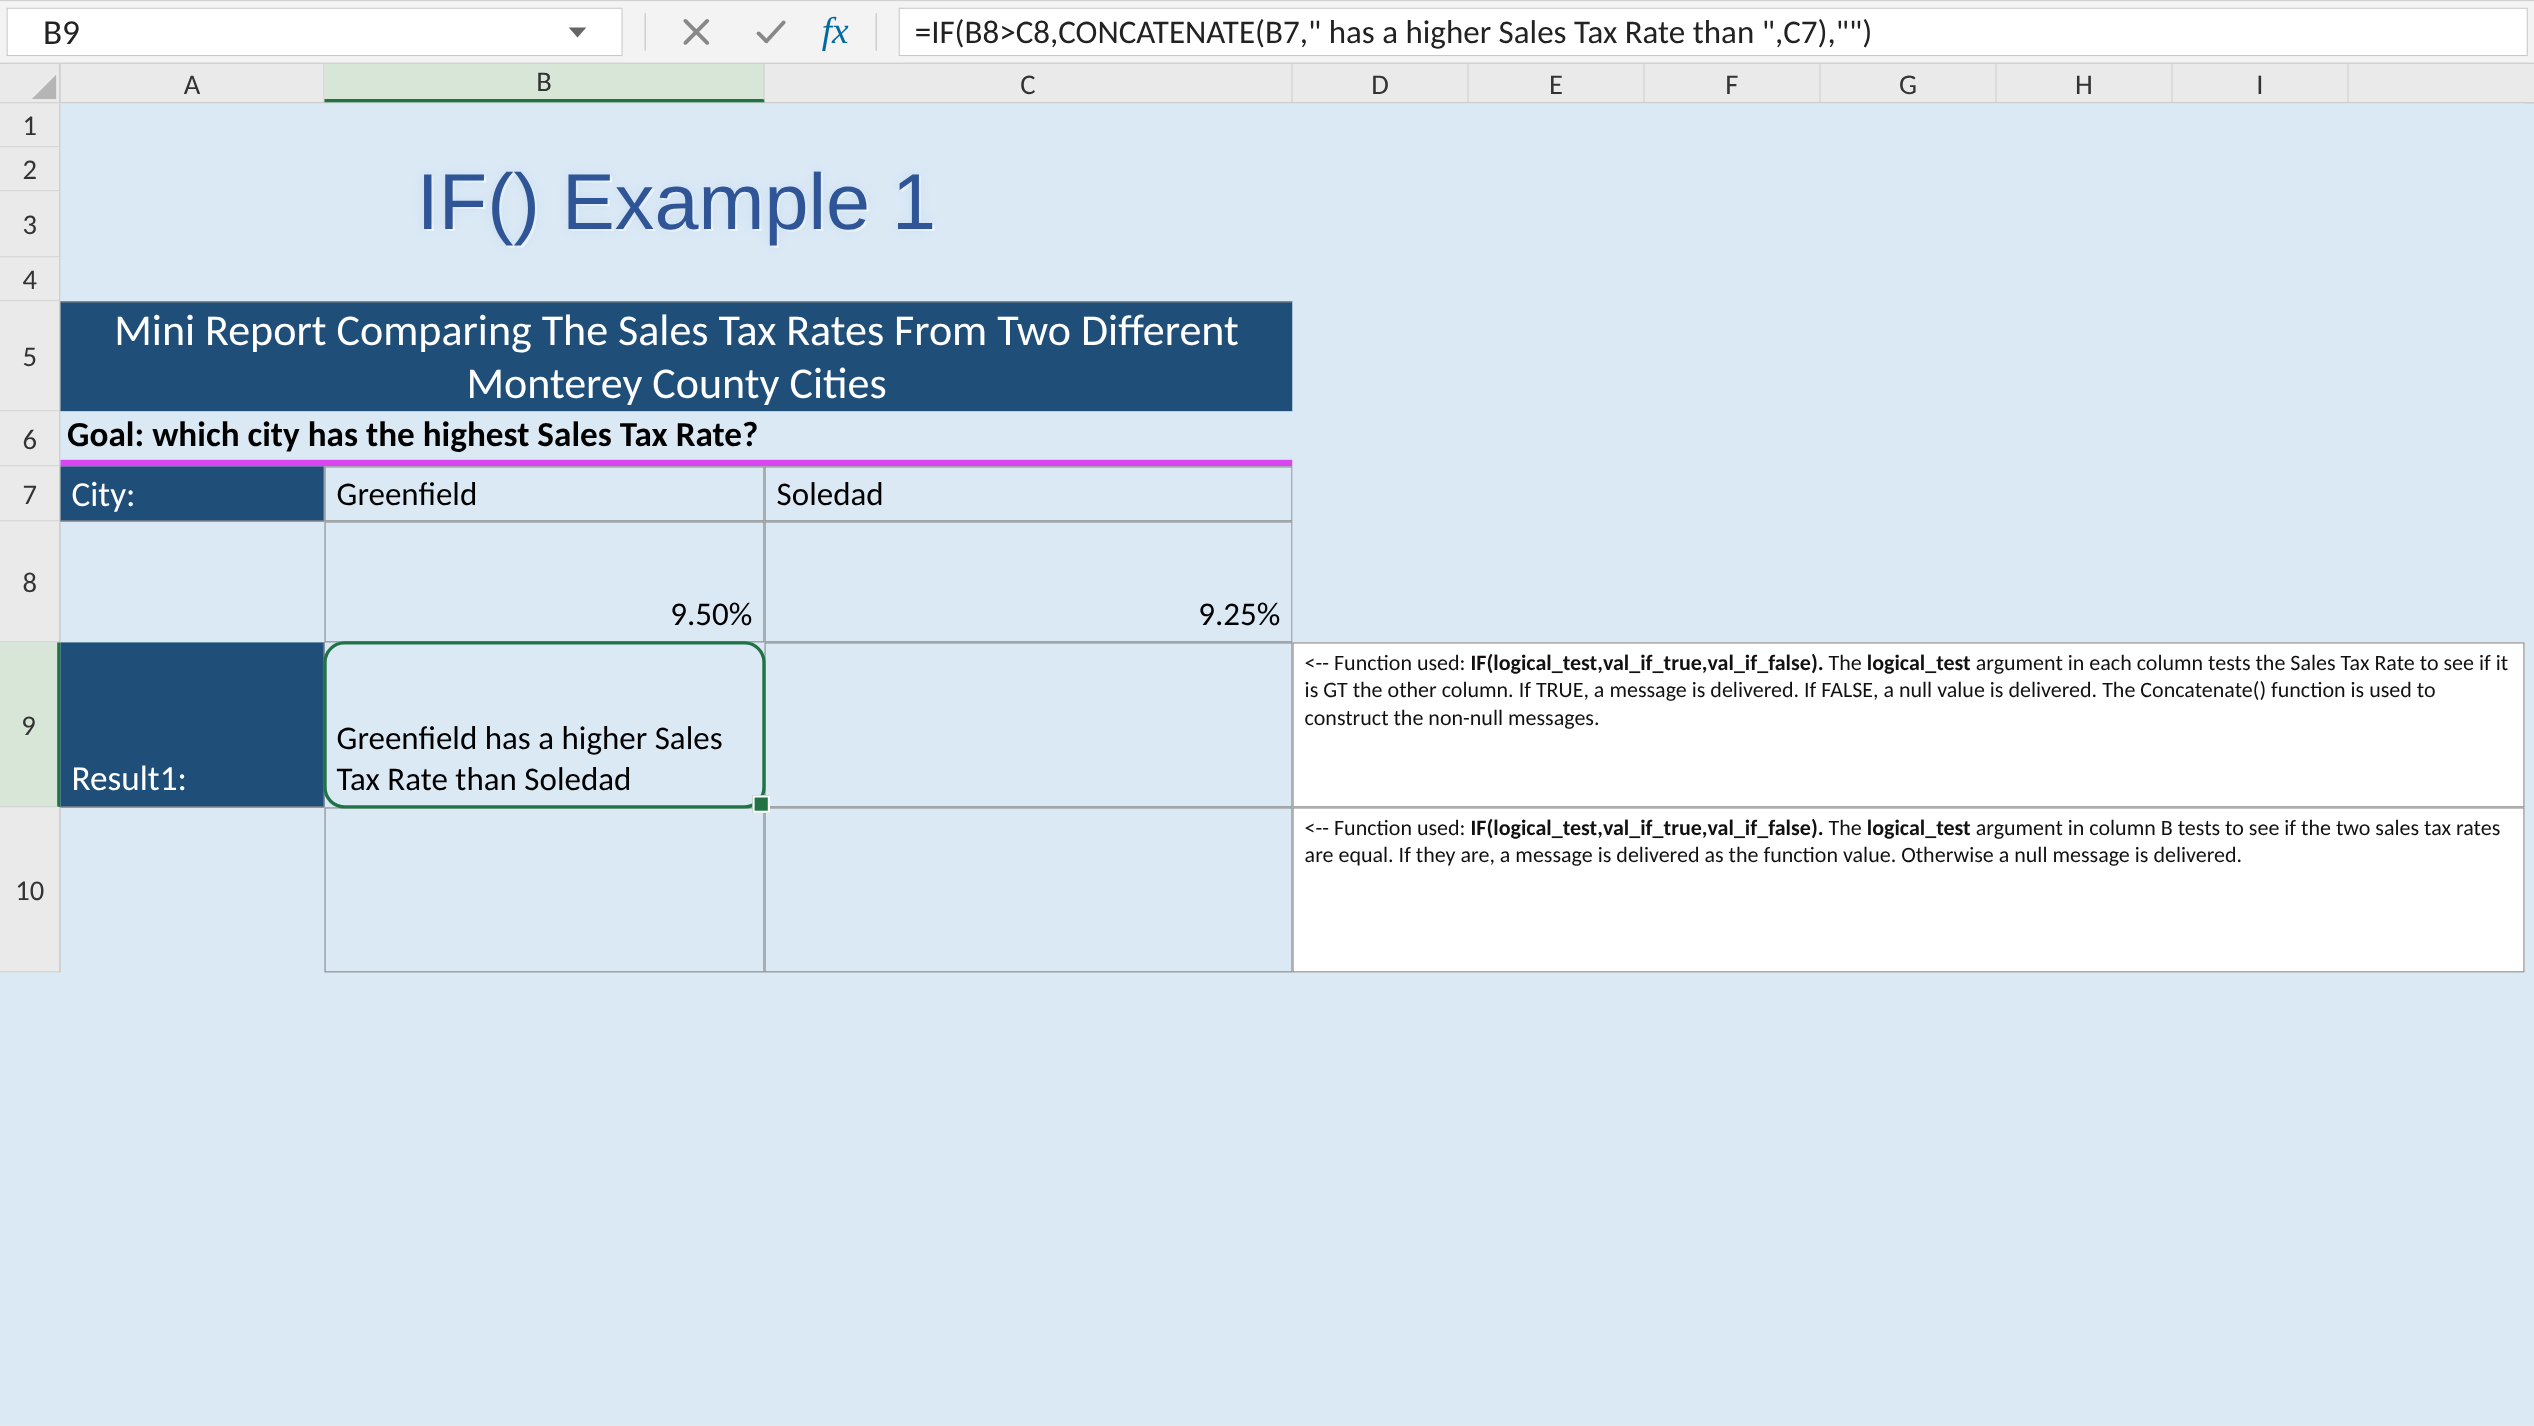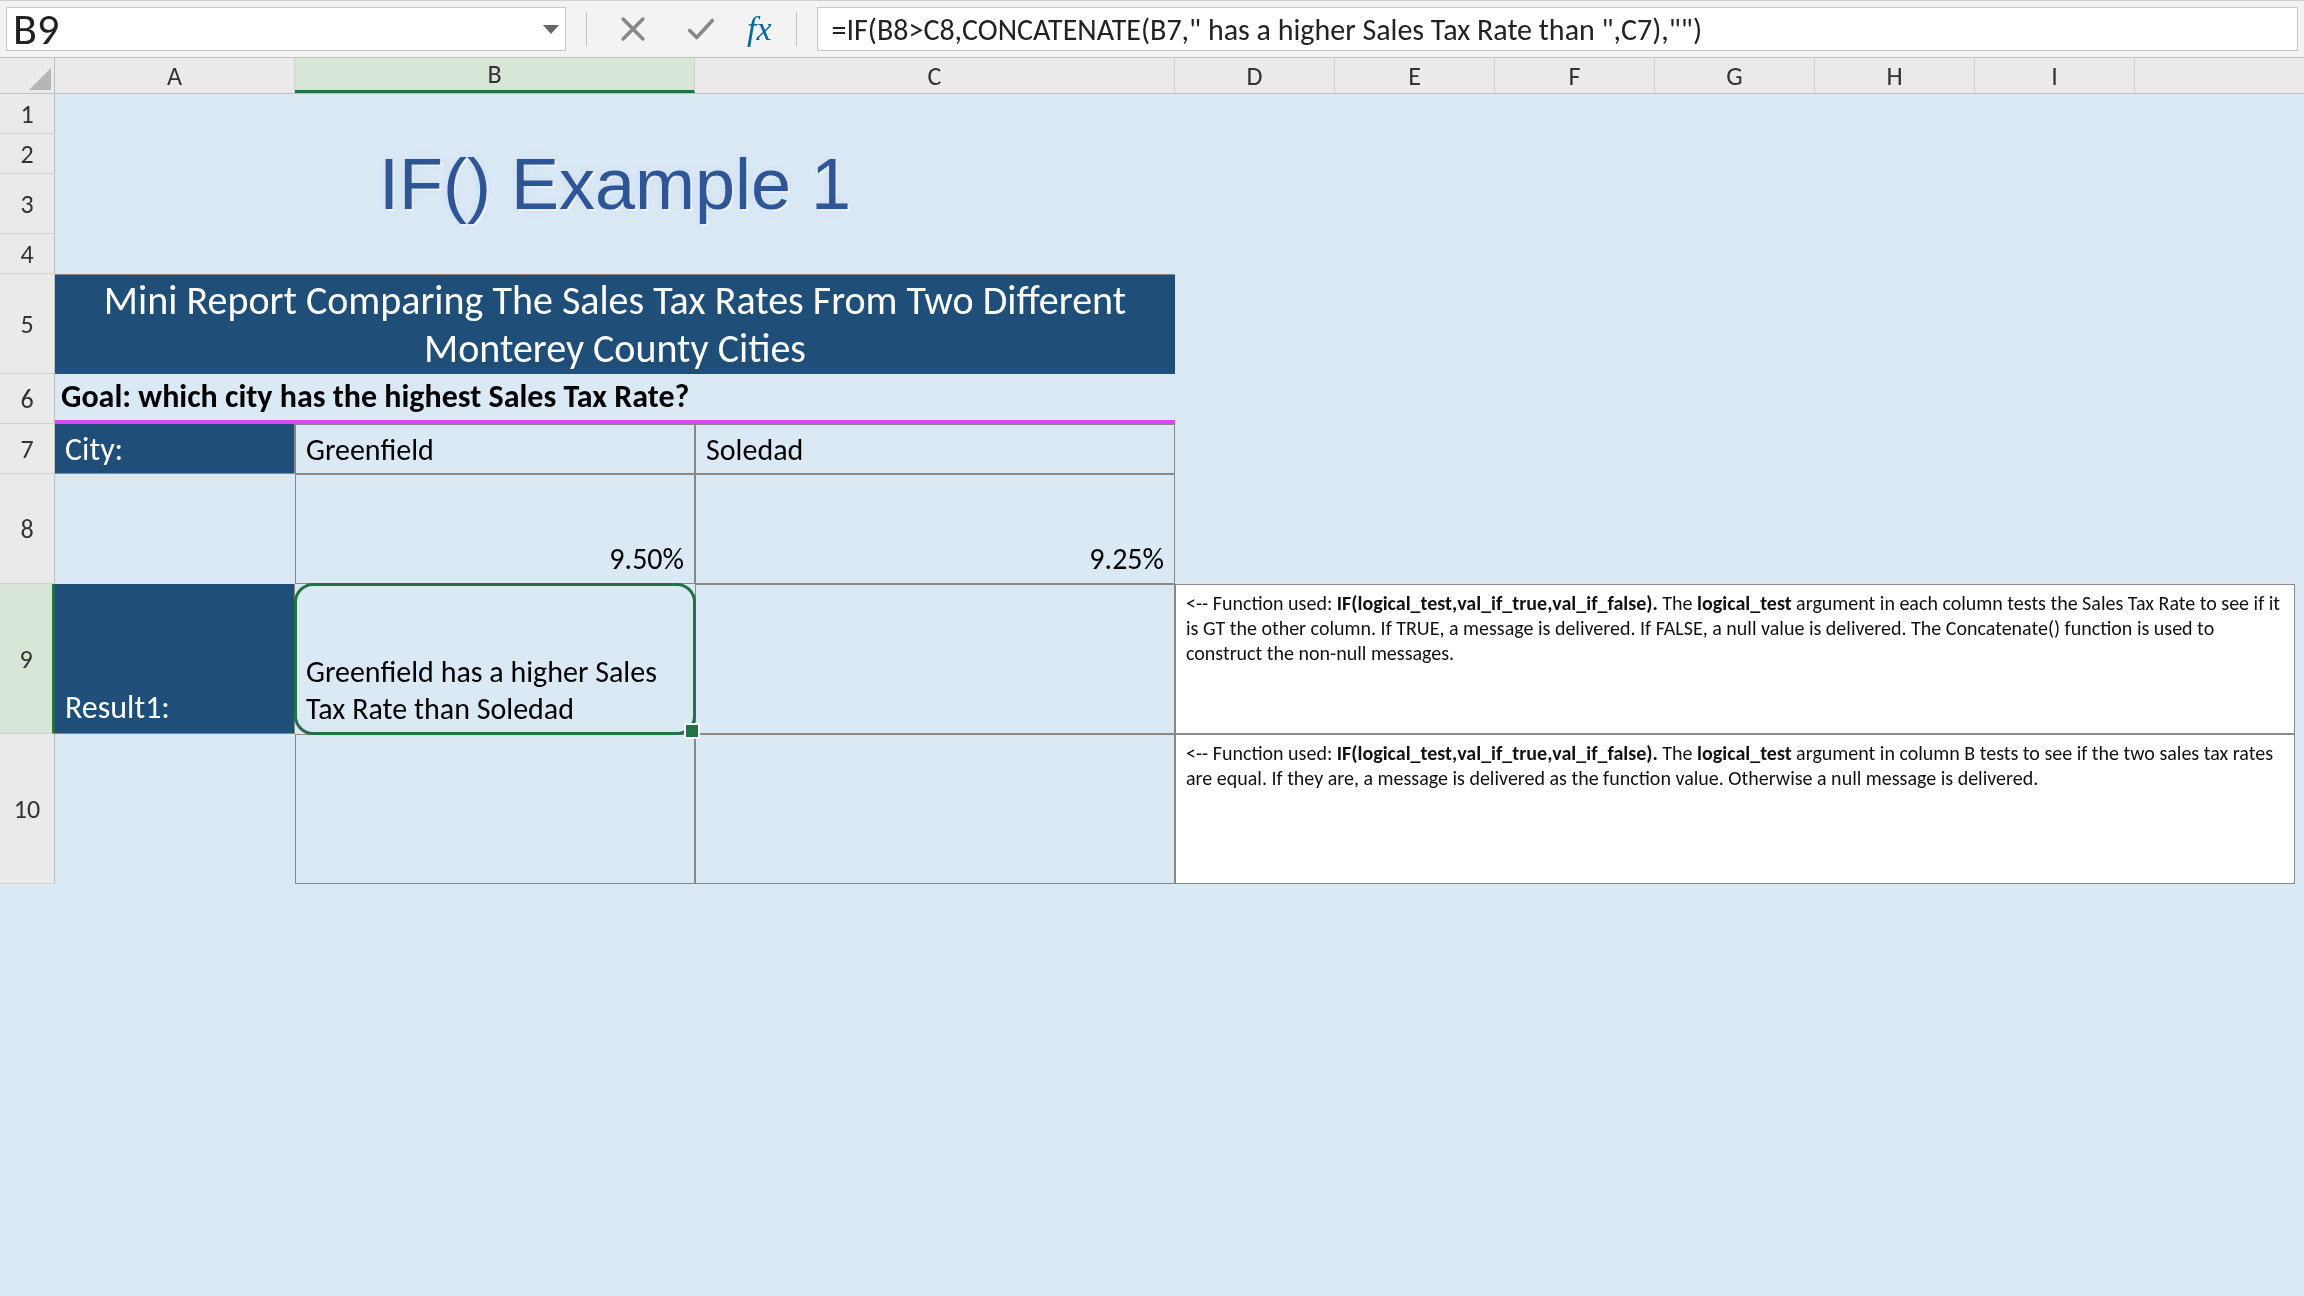--- a/index.html
+++ b/index.html
@@ -21,22 +21,22 @@
     border-bottom: 1px solid #c0c0c0;
     height: 58px;
   }
   .namebox {
     width: 560px;
     display: flex;
     align-items: center;
     background: #fff;
     border: 1px solid #c8c8c8;
     margin: 6px 0 6px 6px;
-    padding: 0 6px;
-    font-size: 44px;
+    padding: 0 32px;
+    font-size: 32px;
     color: #222;
     justify-content: space-between;
   }
   .namebox .dd {
     width: 0; height: 0;
     border-left: 8px solid transparent;
     border-right: 8px solid transparent;
     border-top: 9px solid #666;
   }
   .fbar-mid {
@@ -155,21 +155,21 @@
     line-height: 1.2;
     border-top: 1px solid #888;
   }
 
   .goal {
     grid-column: 2 / 5;
     font-size: 32px;
     font-weight: bold;
     display: flex; align-items: flex-end;
     padding: 0 6px 4px 6px;
-    border-bottom: 4px solid #d946ef;
+    border-bottom: 6px solid #d946ef;
     background: #dbe9f5;
   }
 
   .lblcell {
     background: #1f4e79;
     color: #fff;
     font-size: 32px;
     padding: 6px 10px;
     display: flex; align-items: flex-start;
     border-bottom: 1px solid #888;

